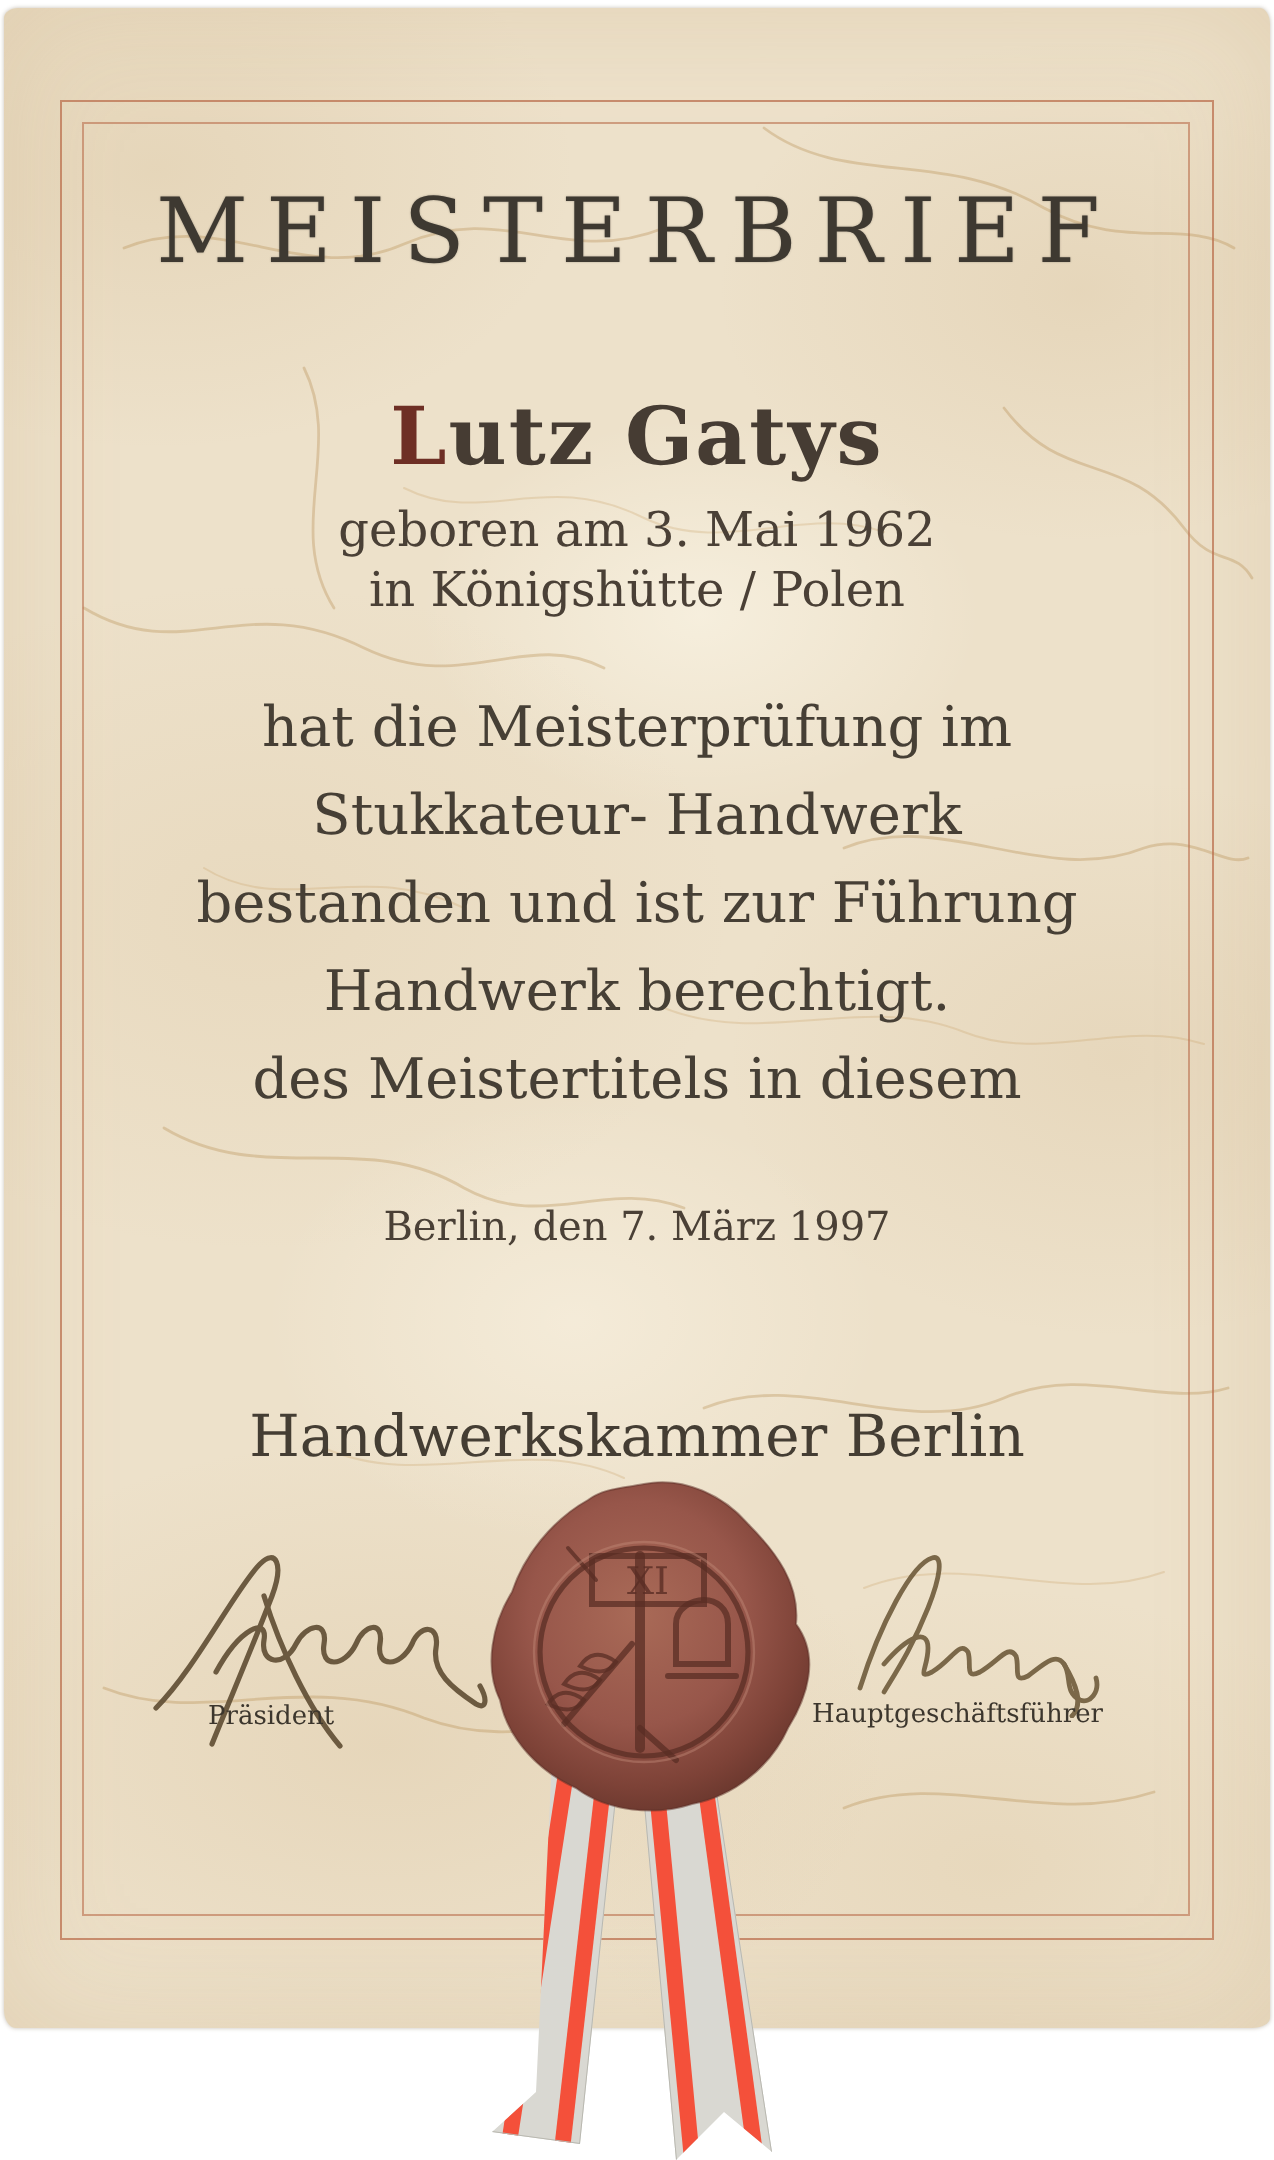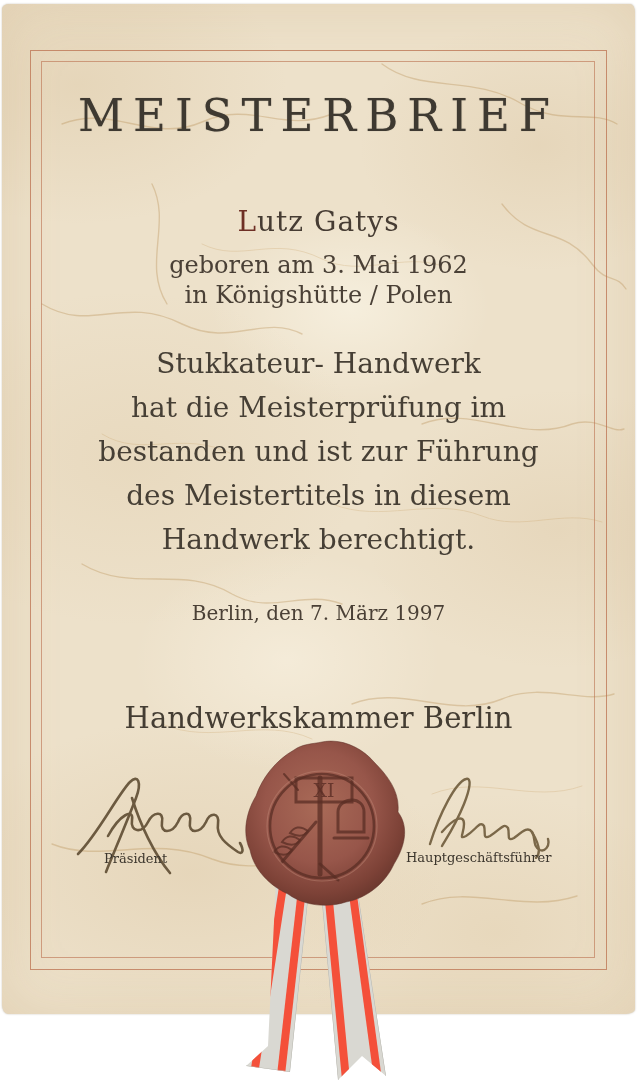--- a/index.html
+++ b/index.html
@@ -29,21 +29,21 @@
   .frame.outer { left: 28px; right: 28px; top: 46px; bottom: 44px; border: 1px solid rgba(187,112,79,0.75); }
   .frame.inner { left: 39px; right: 40px; top: 57px; bottom: 56px; border: 1px solid rgba(187,112,79,0.60); }
   .marbling { position: absolute; left: 0; top: 0; }
 
   .txt { position: absolute; left: 0; width: 100%; text-align: center; color: #453e34; }
   .title {
     top: 85px; font-size: 45px; letter-spacing: 9px;
     color: #3e3931; font-weight: 500;
     text-shadow: 0 0 1px rgba(62,57,49,0.4);
   }
-  .name { top: 201px; font-size: 28px; font-weight: normal; color: #463c33; letter-spacing: 1px; }
+  .name { top: 191px; font-size: 40px; font-weight: bold; color: #463c33; letter-spacing: 1px; }
   .name .initial { color: #6e2f25; }
   .born { top: 246px; font-size: 24px; line-height: 30px; color: #4a4036; }
   .body-block { top: 338px; font-size: 28px; line-height: 44px; color: #463f35; }
   .date-line { top: 597px; font-size: 20px; color: #4a4036; }
   .issuer { top: 697px; font-size: 29px; color: #443d33; }
   .sig-label { position: absolute; font-size: 13px; color: #3c362d; }
   .sig-label.left { left: 102px; top: 847px; }
   .sig-label.right { left: 404px; top: 846px; }
   .sig-svg { position: absolute; }
   .sig-svg.left  { left: 70px;  top: 768px; }
@@ -88,25 +88,25 @@
     <div class="txt name">
       <span class="initial">L</span><span>utz Gatys</span>
     </div>
 
     <div class="txt born">
       <div>geboren am 3. Mai 1962</div>
       <div>in Königshütte / Polen</div>
     </div>
 
     <div class="txt body-block">
+      <div>hat die Meisterprüfung im</div>
       <div>Stukkateur- Handwerk</div>
-      <div>hat die Meisterprüfung im</div>
       <div>bestanden und ist zur Führung</div>
+      <div>Handwerk berechtigt.</div>
       <div>des Meistertitels in diesem</div>
-      <div>Handwerk berechtigt.</div>
     </div>
 
     <div class="txt date-line">Berlin, den 7. März 1997</div>
 
     <div class="txt issuer">Handwerkskammer Berlin</div>
 
     <svg class="sig-svg left" width="175" height="105" viewBox="0 0 175 105">
       <g fill="none" stroke="#5f4d33" stroke-width="2.6" stroke-linecap="round" opacity="0.9">
         <path d="M 6,82 C 26,62 46,22 58,10 C 66,2 70,10 64,26 C 54,52 42,80 34,100"></path>
         <path d="M 60,26 C 68,52 82,82 98,101"></path>

